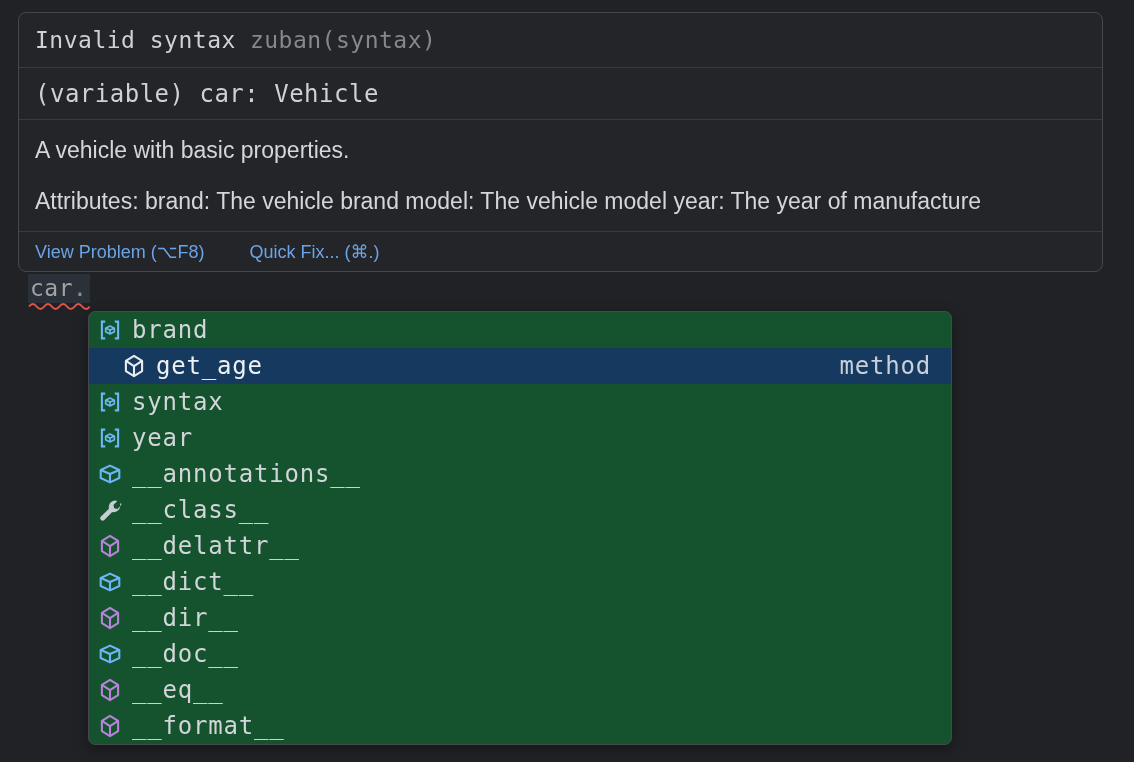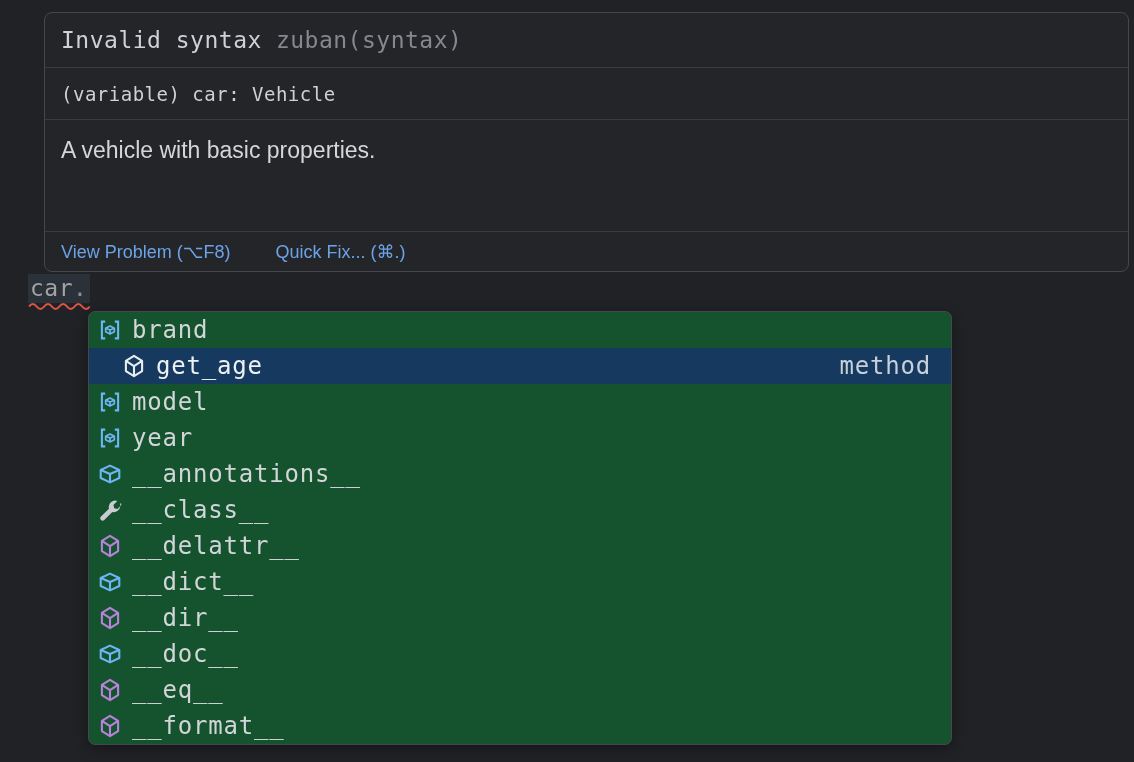--- a/index.html
+++ b/index.html
@@ -6,38 +6,38 @@
   html,body { width:1134px; height:762px; overflow:hidden; }
   body {
     background:#212226;
     font-family:"DejaVu Sans Mono", monospace;
     position:relative;
     color:#d2d5d9;
   }
 
   
   .hover-panel {
-    position:absolute; left:44px; top:12px; width:1085px;
+    position:absolute; left:18px; top:12px; width:1085px;
     background:#242528;
     border:1px solid #45474d;
     border-radius:8px;
     overflow:hidden;
   }
   .hp-row { border-bottom:1px solid #393b40; }
   .hp-row:last-child { border-bottom:none; }
   .hp-diagnostic {
     height:55px; display:flex; align-items:center;
     padding:0 16px; font-size:23px; letter-spacing:0.5px;
     white-space:nowrap;
   }
   .hp-diagnostic .msg { color:#ced1d6; }
   .hp-diagnostic .src { color:#85888f; margin-left:14px; }
   .hp-signature {
     height:52px; display:flex; align-items:center;
-    padding:0 16px; font-size:19px; letter-spacing:0.5px;
+    padding:0 16px; font-size:24px; letter-spacing:0.5px;
     color:#ced1d6; white-space:nowrap;
   }
   .hp-doc {
     height:112px; padding:15px 16px 0 16px;
     font-family:"Liberation Sans", sans-serif;
     font-size:23px; color:#d4d6d9;
   }
   .hp-doc p { line-height:30px; white-space:nowrap; }
   .hp-doc p + p { margin-top:21px; }
   .hp-actions {
@@ -88,20 +88,21 @@
 <div class="hover-panel">
   <div class="hp-row hp-diagnostic">
     <span class="msg">Invalid syntax</span>
     <span class="src">zuban(syntax)</span>
   </div>
   <div class="hp-row hp-signature">
     <span>(variable) car: Vehicle</span>
   </div>
   <div class="hp-row hp-doc">
     <p>A vehicle with basic properties.</p>
+    <p>Attributes: brand: The vehicle brand model: The vehicle model year: The year of manufacture</p>
   </div>
   <div class="hp-row hp-actions">
     <span class="hp-action">
       <span>View Problem (⌥F8)</span>
     </span>
     <span class="hp-action">
       <span>Quick Fix... (⌘.)</span>
     </span>
   </div>
 </div>
@@ -135,21 +136,21 @@
       <span class="detail">method</span>
     </div>
     <div class="citem">
       <span class="icon">
         <svg width="24" height="24" viewBox="0 0 16 16" fill="none">
           <path class="s" d="M4.8 2.4 H2.6 V13.6 H4.8" stroke="#6cb6f5" stroke-width="1.4"></path>
           <path class="s" d="M11.2 2.4 H13.4 V13.6 H11.2" stroke="#6cb6f5" stroke-width="1.4"></path>
           <path class="s" d="M8 5.4 L10.9 6.8 L10.9 9.2 L8 10.6 L5.1 9.2 L5.1 6.8 Z M5.1 6.8 L8 8 L10.9 6.8 M8 8 L8 10.6" stroke="#6cb6f5" stroke-width="1.1" stroke-linejoin="round"></path>
         </svg>
       </span>
-      <span class="label">model</span>
+      <span class="label">syntax</span>
     </div>
     <div class="citem">
       <span class="icon">
         <svg width="24" height="24" viewBox="0 0 16 16" fill="none">
           <path class="s" d="M4.8 2.4 H2.6 V13.6 H4.8" stroke="#6cb6f5" stroke-width="1.4"></path>
           <path class="s" d="M11.2 2.4 H13.4 V13.6 H11.2" stroke="#6cb6f5" stroke-width="1.4"></path>
           <path class="s" d="M8 5.4 L10.9 6.8 L10.9 9.2 L8 10.6 L5.1 9.2 L5.1 6.8 Z M5.1 6.8 L8 8 L10.9 6.8 M8 8 L8 10.6" stroke="#6cb6f5" stroke-width="1.1" stroke-linejoin="round"></path>
         </svg>
       </span>
       <span class="label">year</span>

